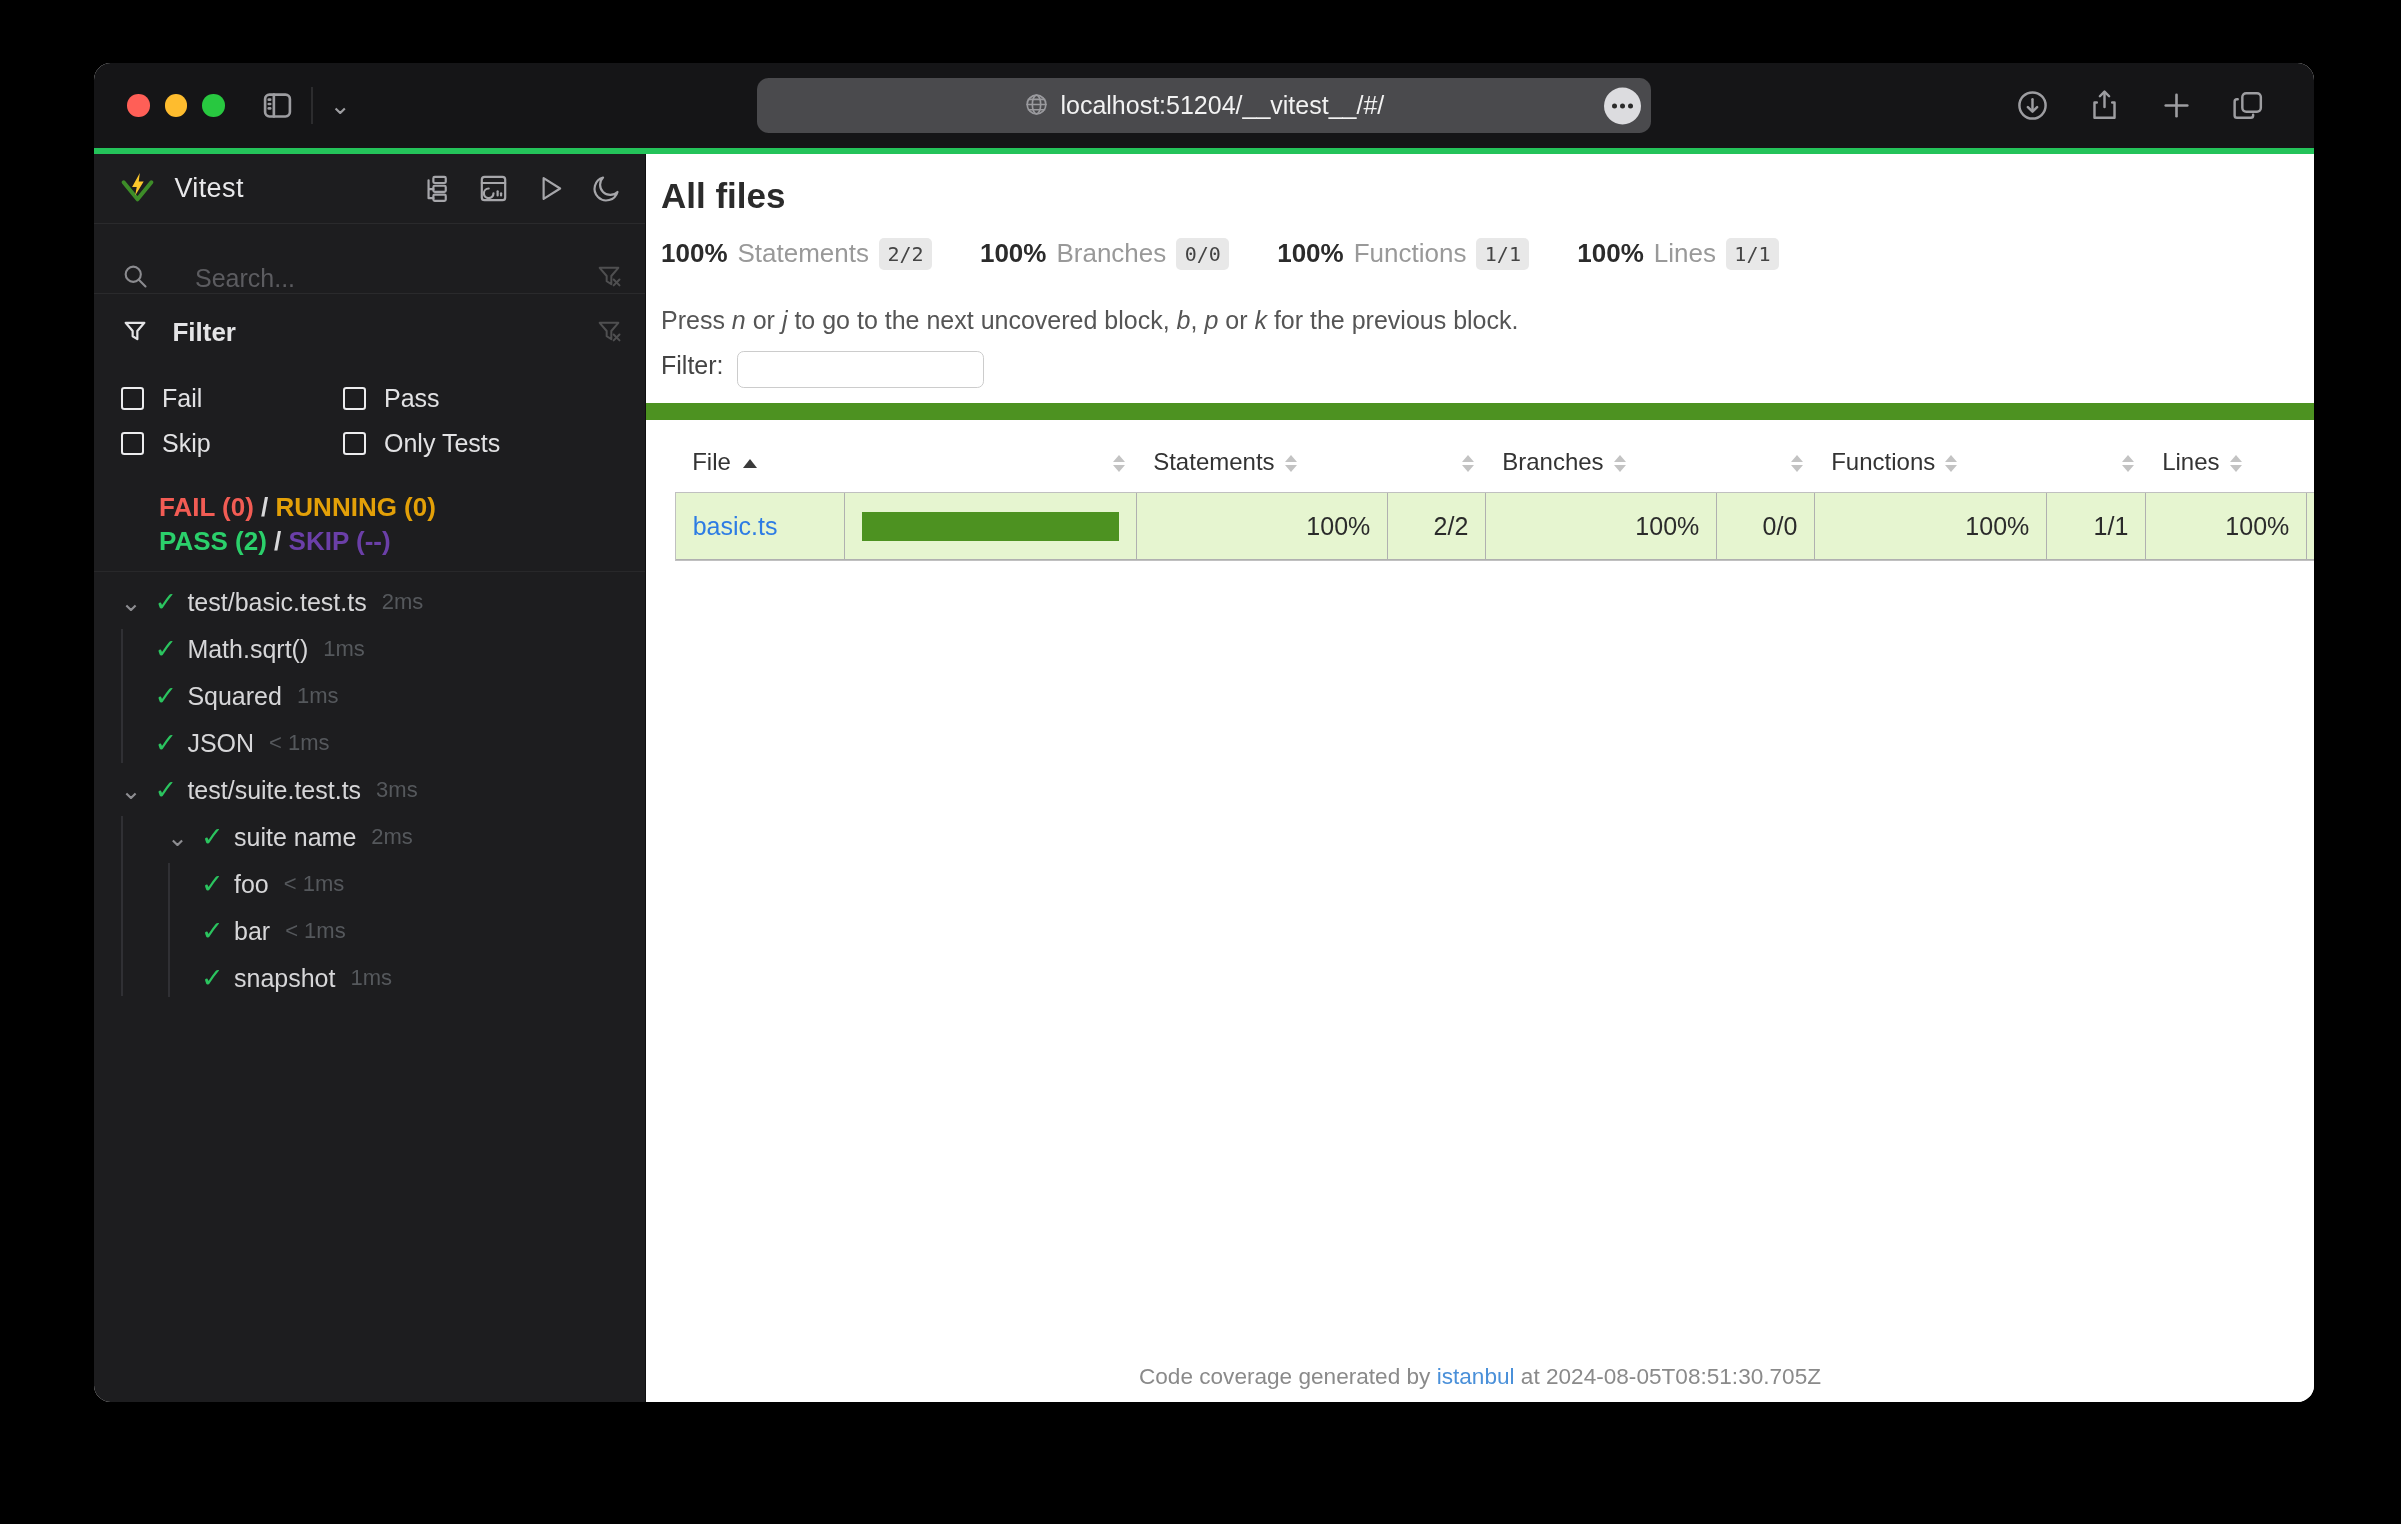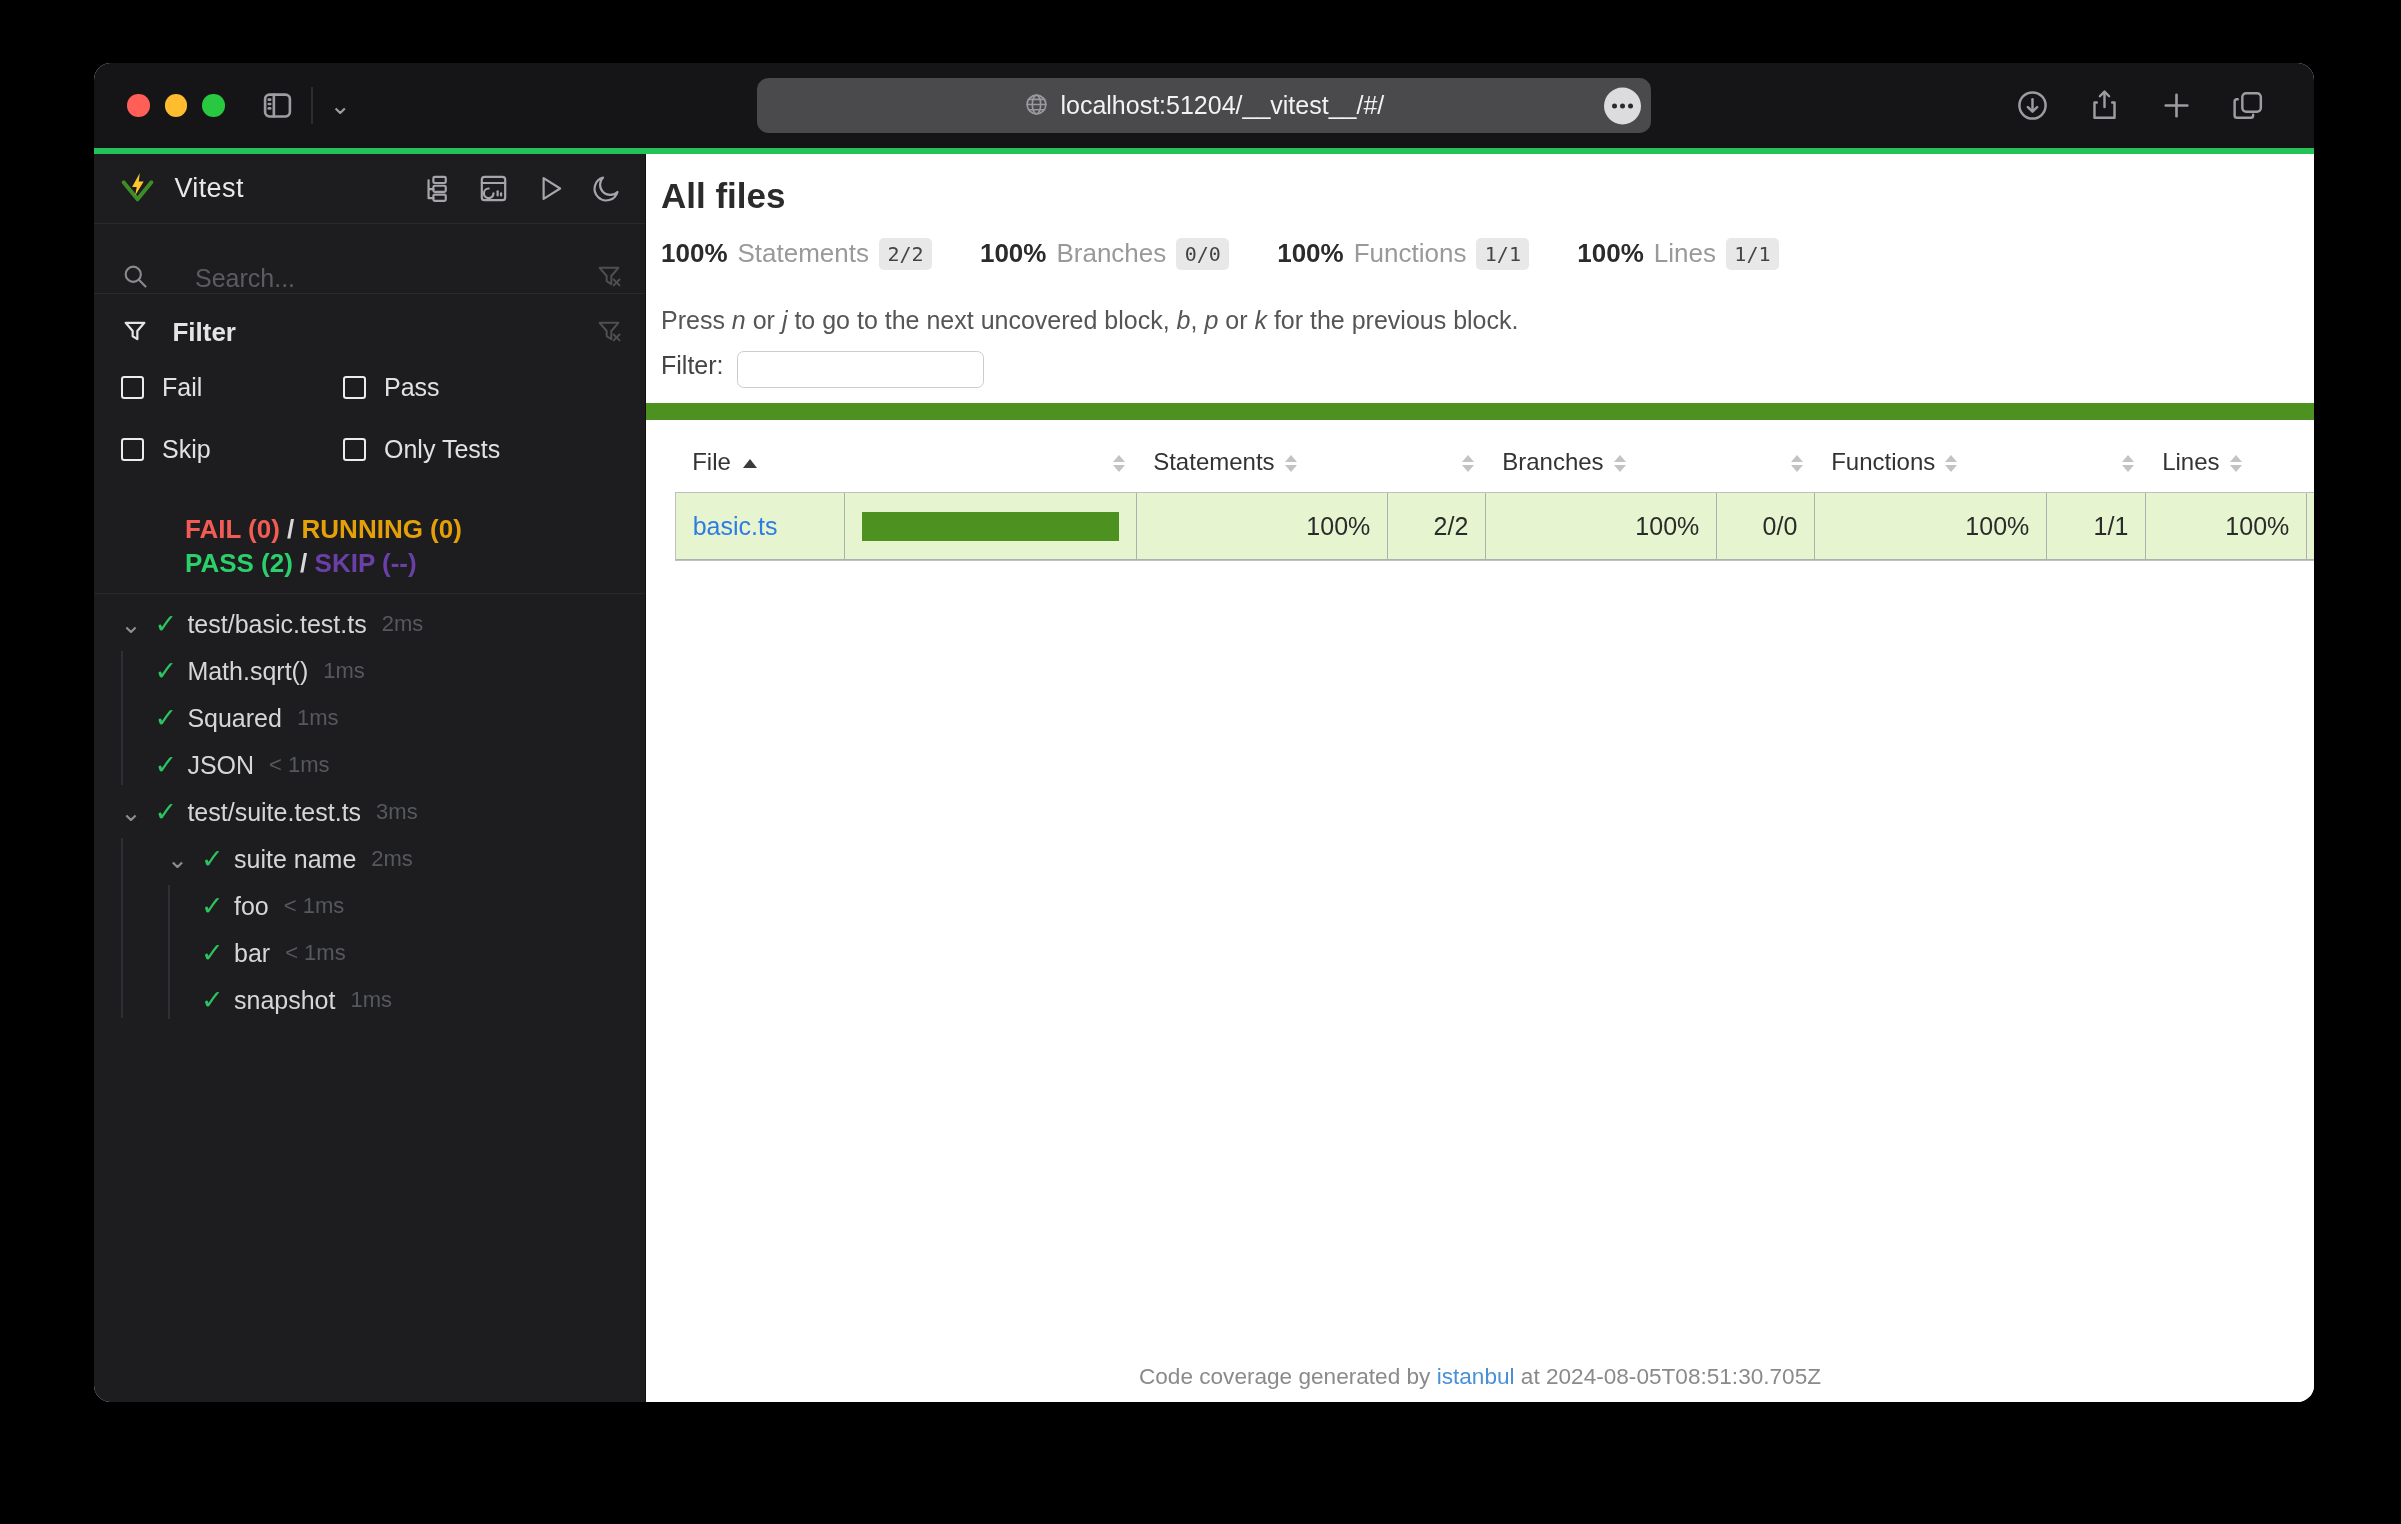--- a/index.html
+++ b/index.html
@@ -45,25 +45,25 @@
 
   .sb-search { height:70px; display:flex; align-items:flex-end; padding:0 22px 0 27px; border-bottom:1.7px solid #2a2a2c; color:#8b8b8f;gap:24px; }
   .sb-search input { background:transparent; border:0; outline:none; color:#c9c9cc; font-size:25px; margin-left:22px; flex:1; font-family:"Liberation Sans",sans-serif; }
   .sb-search input::placeholder { color:#5c5c60; }
   .dim-icon { opacity:.28; }
 
   .sb-filter { padding:20px 22px 5px 27px; }
   .filter-title-row { display:flex; align-items:center; height:38px; color:#e4e4e6; }
   .filter-title { font-size:26px; font-weight:bold; margin-left:23.4px; }
   .filter-title-row .dim-icon { margin-left:auto; }
-  .filter-grid { display:grid; grid-template-columns:222px 1fr; row-gap:33px; margin-top:21px; }
+  .filter-grid { display:grid; grid-template-columns:222px 1fr; row-gap:16px; margin-top:32px; }
   .chk { display:flex; align-items:center; gap:18.4px; font-size:25px; color:#e2e2e4; }
   .chk .box { width:22.6px; height:22.6px; border:2.1px solid #ececee; border-radius:3.3px; background:transparent; }
 
-  .sb-summary { margin-top:43px; padding-left:91px; padding-bottom:13.4px; border-bottom:1.7px solid #28282a; }
+  .sb-summary { margin-top:27px; padding-left:65px; padding-bottom:13.4px; border-bottom:1.7px solid #28282a; }
   .sum-line { font-size:26px; font-weight:bold; line-height:34px; white-space:nowrap; }
   .c-fail { color:#f25c54; } .c-run { color:#e3a008; } .c-pass { color:#2bd06b; } .c-skip { color:#6b3fa8; }
   .c-sep { color:#d8d8da; font-weight:bold; }
 
   .sb-tree { flex:1; position:relative; padding-top:6.7px; }
   .tree-row { display:flex; align-items:center; height:47px; position:relative; z-index:1; }
   .t-chev { width:47px; font-size:25px; color:#8d8d91; text-align:center; }
   .t-check { width:33px; font-size:27px; color:#2bc45f; }
   .t-label { font-size:25px; color:#d6d6d8; margin-right:15px; white-space:nowrap; }
   .t-dur { font-size:22px; color:#55585c; }

